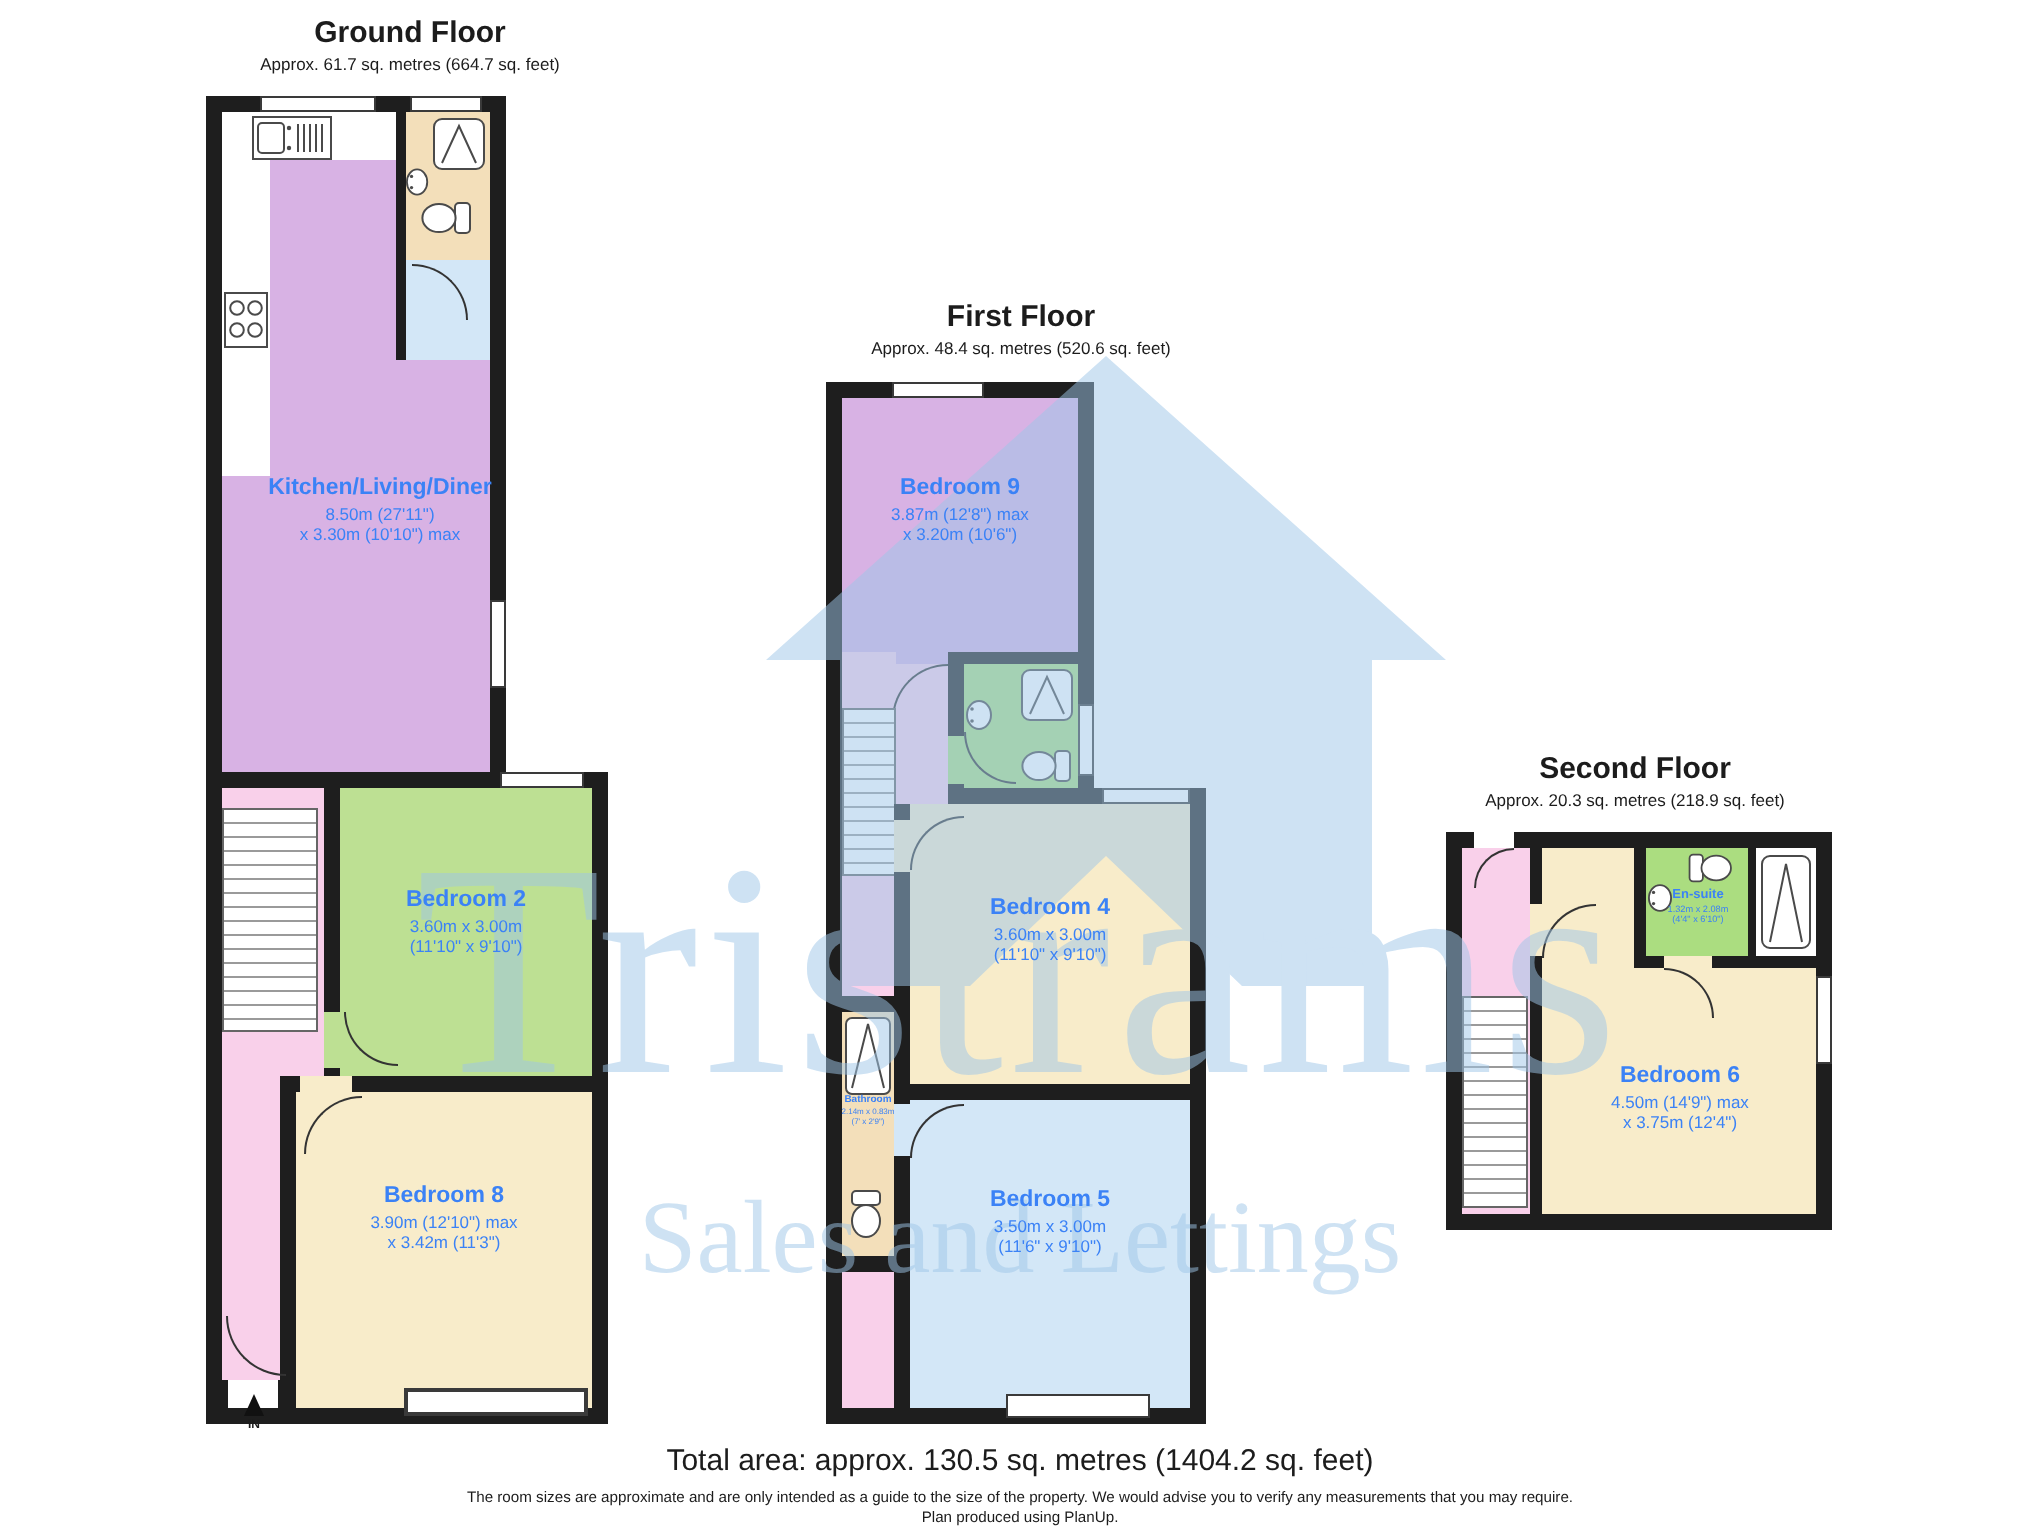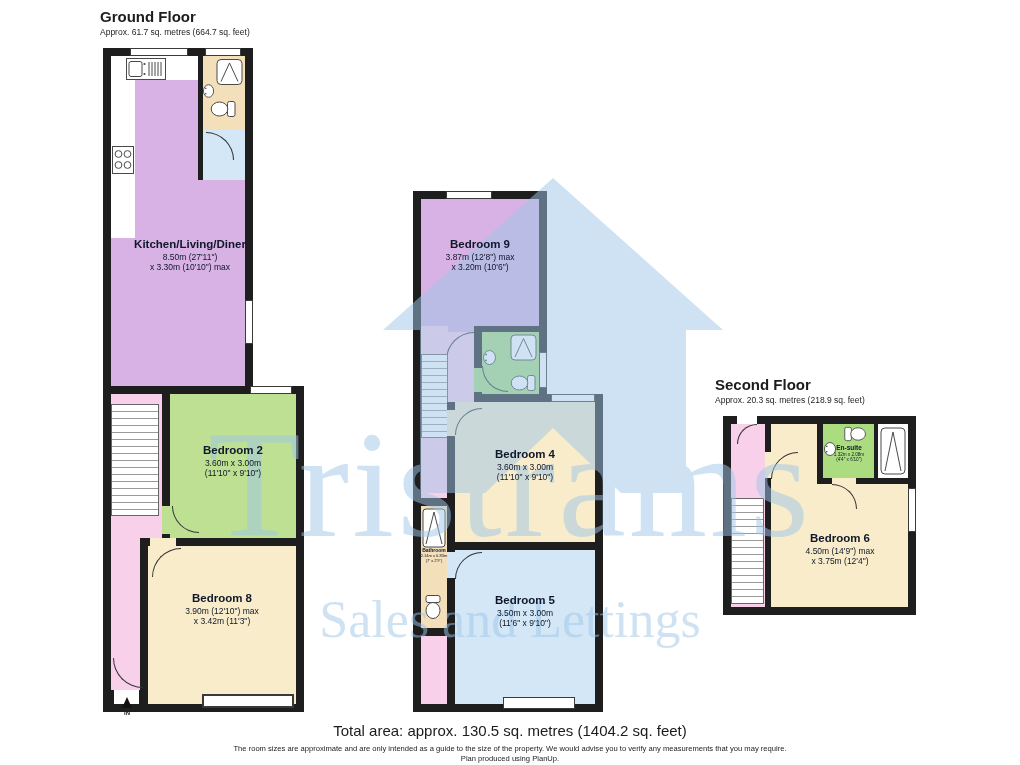--- a/index.html
+++ b/index.html
@@ -15,28 +15,28 @@
   .win{position:absolute;background:#fff;border:1px solid #3a3a3a;box-sizing:border-box}
   .gap{position:absolute}
   .stairs{position:absolute;background:#fff;border:1px solid #666;box-sizing:border-box;
           background-image:repeating-linear-gradient(to bottom,#fff 0 6px,#9a9a9a 6px 7px)}
   .arc{position:absolute;box-sizing:border-box;background:transparent}
   .aTL{border-top:1.5px solid #333;border-left:1.5px solid #333;border-radius:100% 0 0 0}
   .aTR{border-top:1.5px solid #333;border-right:1.5px solid #333;border-radius:0 100% 0 0}
   .aBL{border-bottom:1.5px solid #333;border-left:1.5px solid #333;border-radius:0 0 0 100%}
   .fx{position:absolute}
   .fx svg{display:block;width:100%;height:100%}
-  .lbl{position:absolute;text-align:center;line-height:1.18;color:#0f172a}
+  .lbl{position:absolute;text-align:center;line-height:1.18;color:#3b82f6}
   .lbl .n{font-weight:bold;font-size:11.5px;display:block}
   .lbl .d{font-size:8.5px;display:block}
   .lbl.small .n{font-size:6.5px}
   .lbl.small .d{font-size:4.6px}
   .lbl.tiny .n{font-size:5px}
   .lbl.tiny .d{font-size:4px}
-  .ftitle{position:absolute;text-align:left}
+  .ftitle{position:absolute;text-align:center}
   .ftitle .t{font-size:15px;font-weight:bold;display:block}
   .ftitle .s{font-size:8.5px;display:block;margin-top:2px}
   .foot{position:absolute;left:0;width:1020px;text-align:center}
   #wm .brand{position:absolute;left:0;width:1020px;top:398px;text-align:center;
              font-family:"Liberation Serif",serif;font-size:152px;color:#9ec6e8;letter-spacing:3px}
   #wm .tag{position:absolute;left:0;width:1020px;top:590px;text-align:center;
            font-family:"Liberation Serif",serif;font-size:52px;color:#9ec6e8}
   #wm .house{position:absolute;left:383px;top:178px}
   .inarrow{position:absolute;width:0;height:0;border-left:5px solid transparent;
            border-right:5px solid transparent;border-bottom:11px solid #111}
@@ -230,20 +230,24 @@
     <div class="brand">Tristrams</div>
     <div class="tag">Sales and Lettings</div>
   </div>
 
   <div class="labels">
 
     <div class="ftitle" style="left:100px;top:8px;width:210px">
       <span class="t">Ground Floor</span>
       <span class="s">Approx. 61.7 sq. metres (664.7 sq. feet)</span>
     </div>
+    <div class="ftitle" style="left:408px;top:150px;width:205px">
+      <span class="t">First Floor</span>
+      <span class="s">Approx. 48.4 sq. metres (520.6 sq. feet)</span>
+    </div>
     <div class="ftitle" style="left:715px;top:376px;width:205px">
       <span class="t">Second Floor</span>
       <span class="s">Approx. 20.3 sq. metres (218.9 sq. feet)</span>
     </div>
 
     <div class="lbl" style="left:118px;top:238px;width:144px">
       <span class="n">Kitchen/Living/Diner</span>
       <span class="d">8.50m (27'11")</span>
       <span class="d">x 3.30m (10'10") max</span>
     </div>

